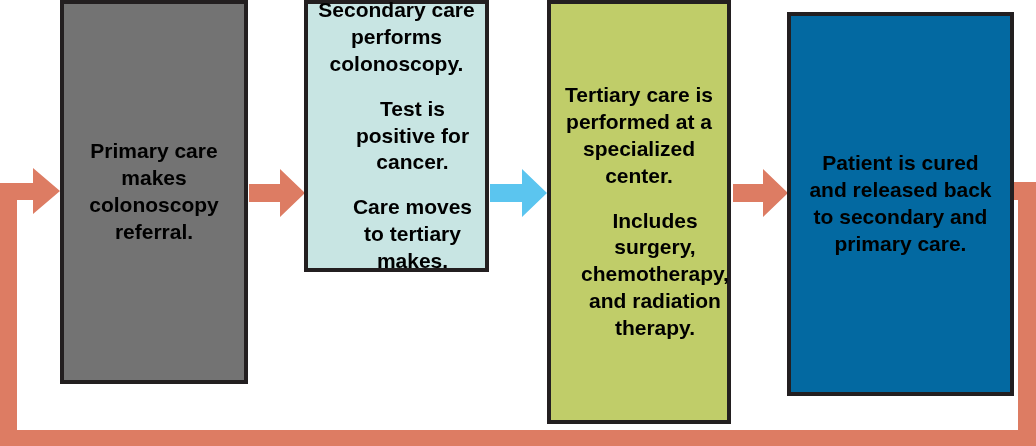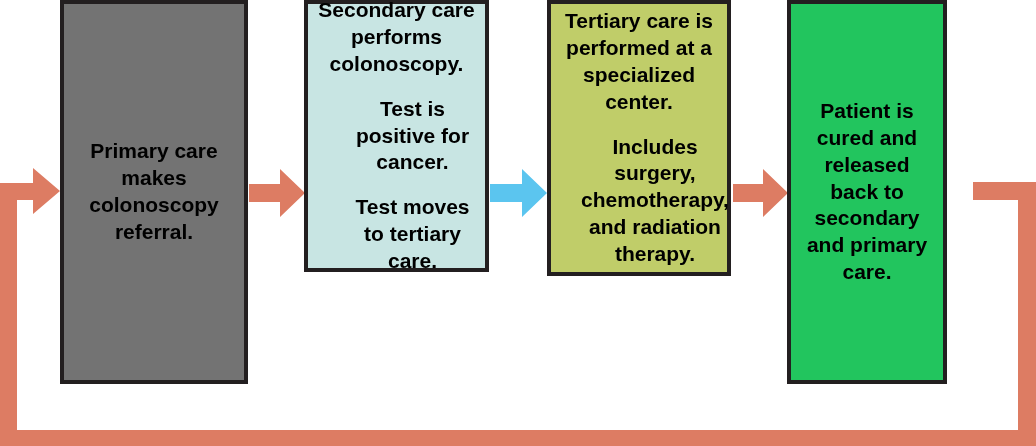--- a/index.html
+++ b/index.html
@@ -38,22 +38,22 @@
     margin: 0;
     padding: 0;
   }
   .node .para + .para {
     margin-top: 18px;
     margin-left: 32px;
   }
 
   #node-1 { left: 60px;  top: 0px; width: 188px; height: 384px; background: #737373; }
   #node-2 { left: 304px; top: 0px; width: 185px; height: 272px; background: #c8e5e3; }
-  #node-3 { left: 547px; top: 0px; width: 184px; height: 276px; background: #c0cd69; }
-  #node-4 { left: 787px; top: 0px; width: 160px; height: 384px; background: #22c55e; }
+  #node-3 { left: 547px; top: 0px; width: 184px; height: 424px; background: #c0cd69; }
+  #node-4 { left: 787px; top: 12px; width: 227px; height: 384px; background: #0369a1; }
 
   
   .arrow {
     position: absolute;
     display: block;
   }
 
   #arrow-1 { left: 249px; top: 168px; width: 56px; height: 50px; }
   #arrow-2 { left: 490px; top: 168px; width: 57px; height: 50px; }
   #arrow-3 { left: 733px; top: 168px; width: 55px; height: 50px; }
@@ -92,21 +92,21 @@
     <p class="para">Primary care makes colonoscopy referral.</p>
   </div>
 
   <svg id="arrow-1" class="arrow" viewBox="0 0 56 50">
     <path d="M0 16 H31 V1 L56 25 L31 49 V34 H0 Z" fill="#dd7c63"></path>
   </svg>
 
   <div class="node" id="node-2">
     <p class="para">Secondary care performs colonoscopy.</p>
     <p class="para">Test is positive for cancer.</p>
-    <p class="para">Test moves to tertiary care.</p>
+    <p class="para">Care moves to tertiary makes.</p>
   </div>
 
   <svg id="arrow-2" class="arrow" viewBox="0 0 57 50">
     <path d="M0 16 H32 V1 L57 25 L32 49 V34 H0 Z" fill="#5bc5ef"></path>
   </svg>
 
   <div class="node" id="node-3">
     <p class="para">Tertiary care is performed at a specialized center.</p>
     <p class="para">Includes surgery, chemotherapy, and radiation therapy.</p>
   </div>

